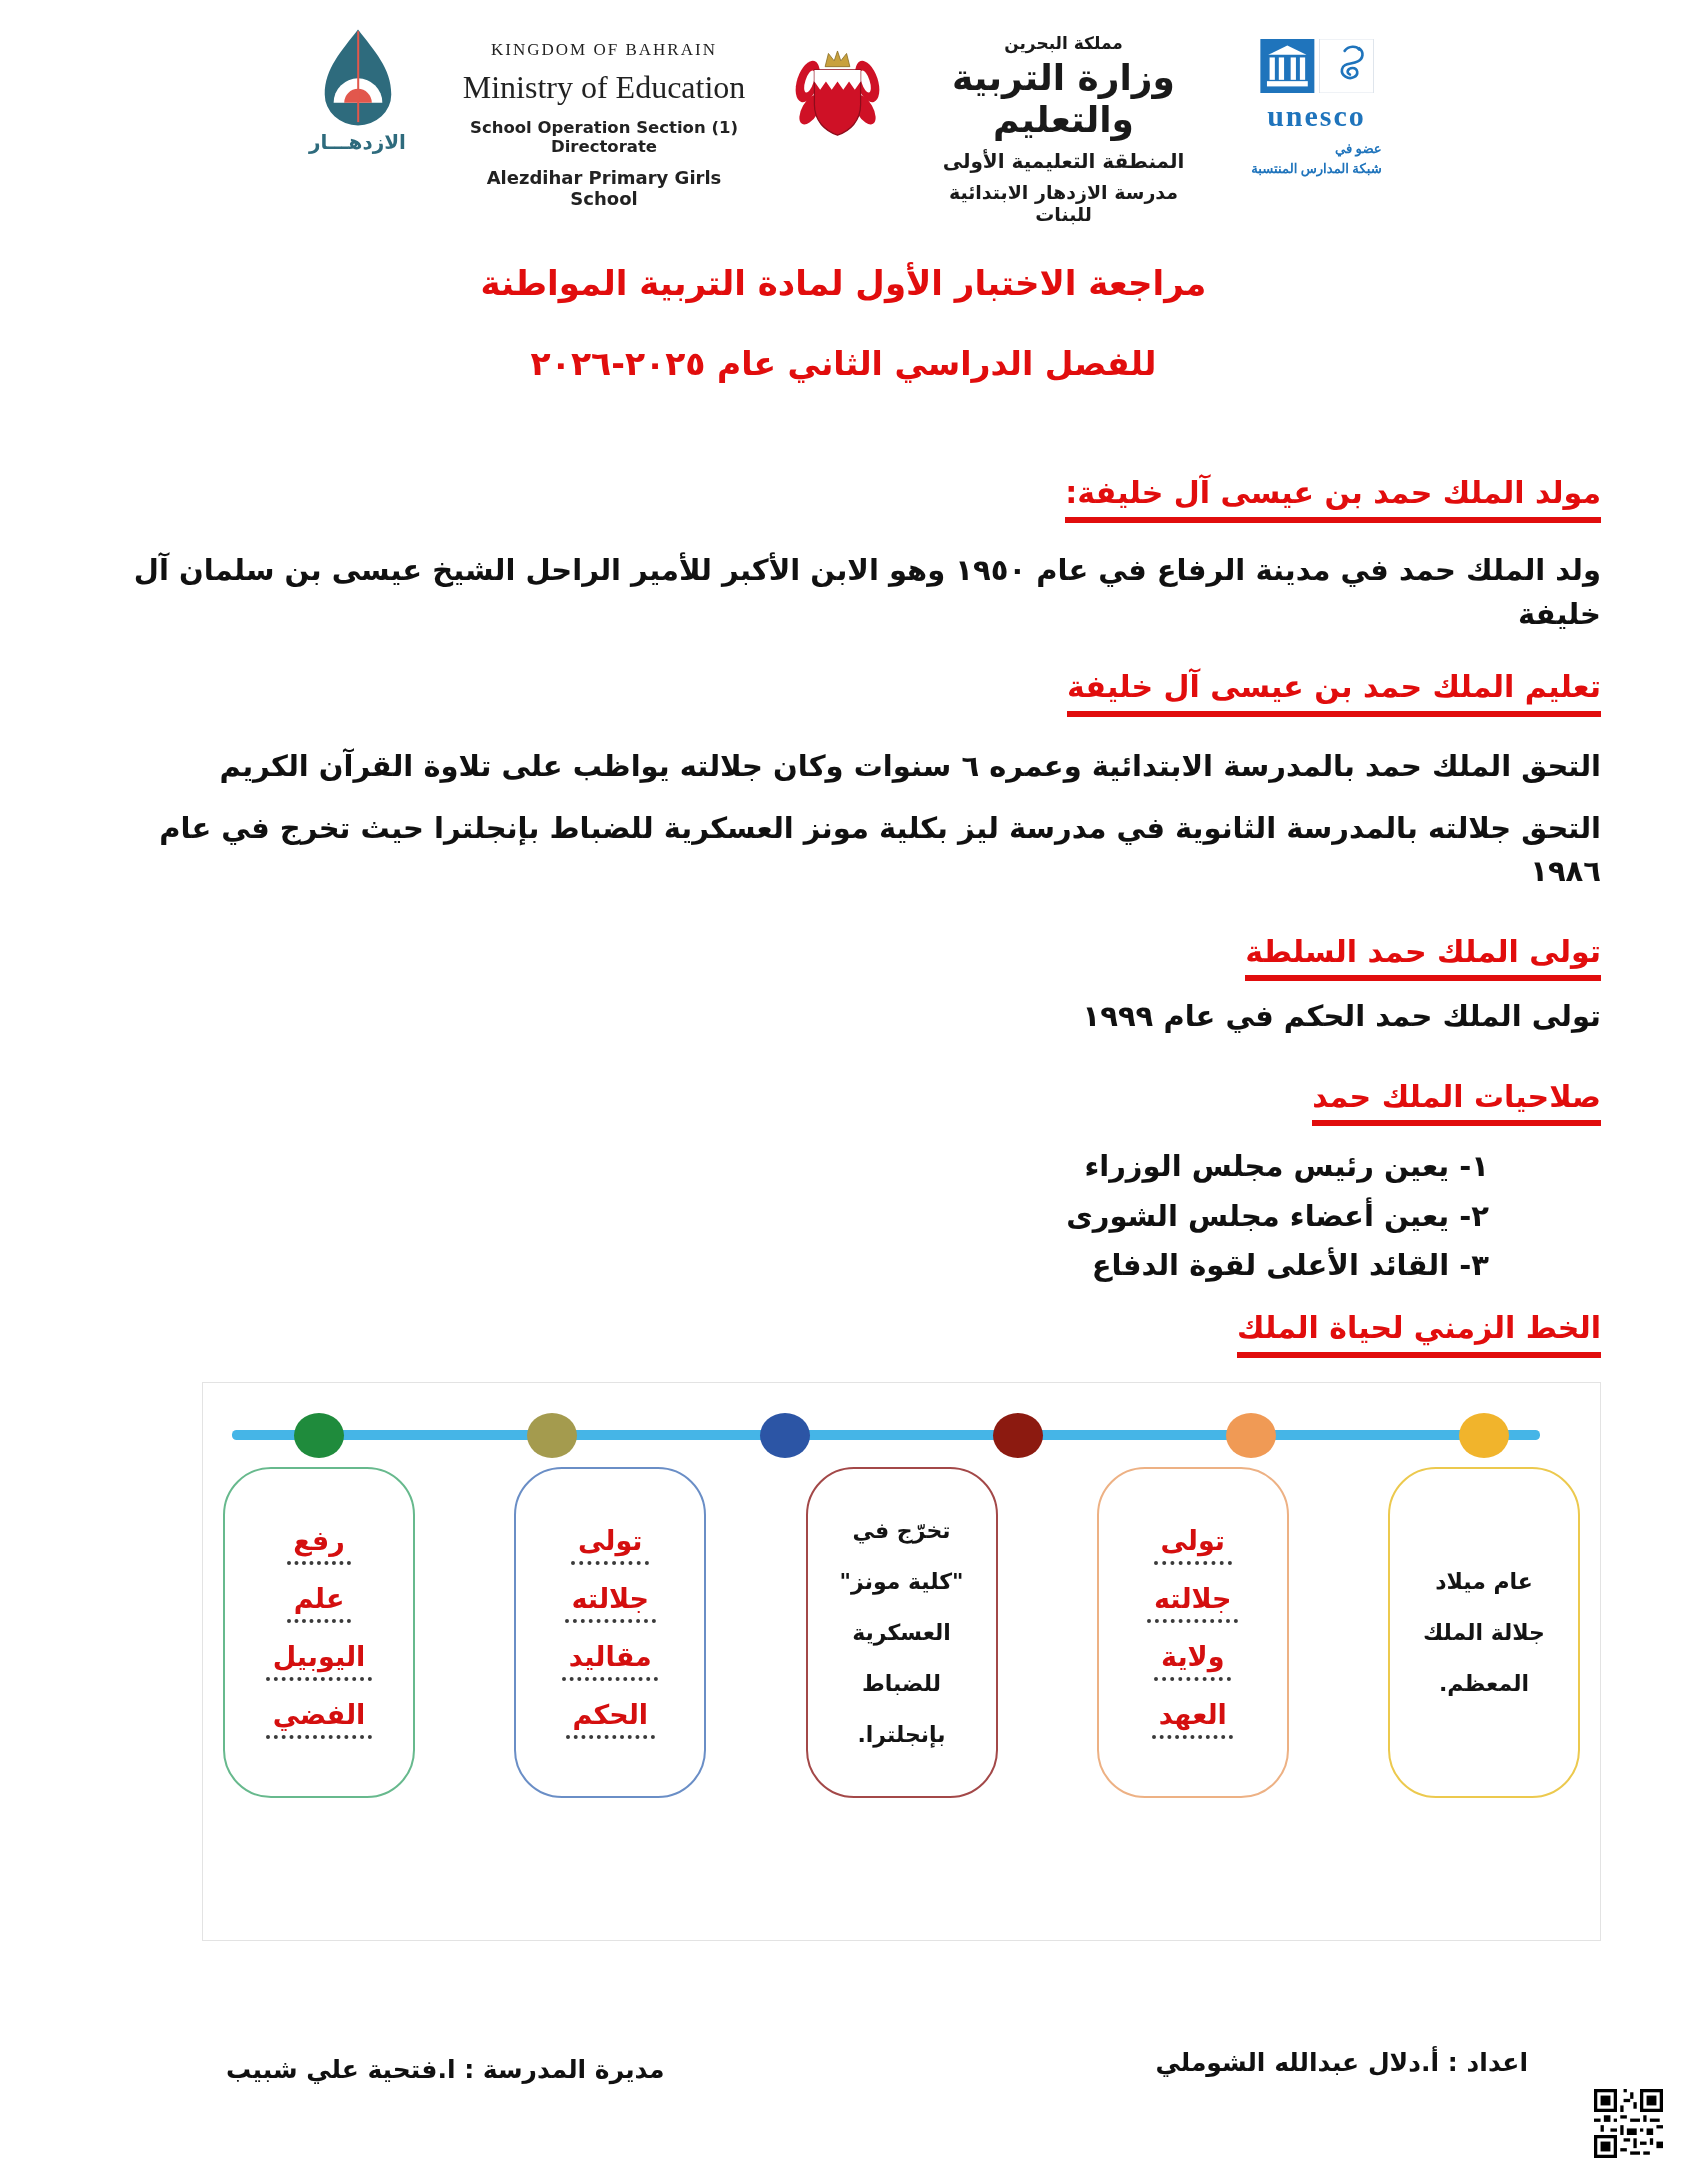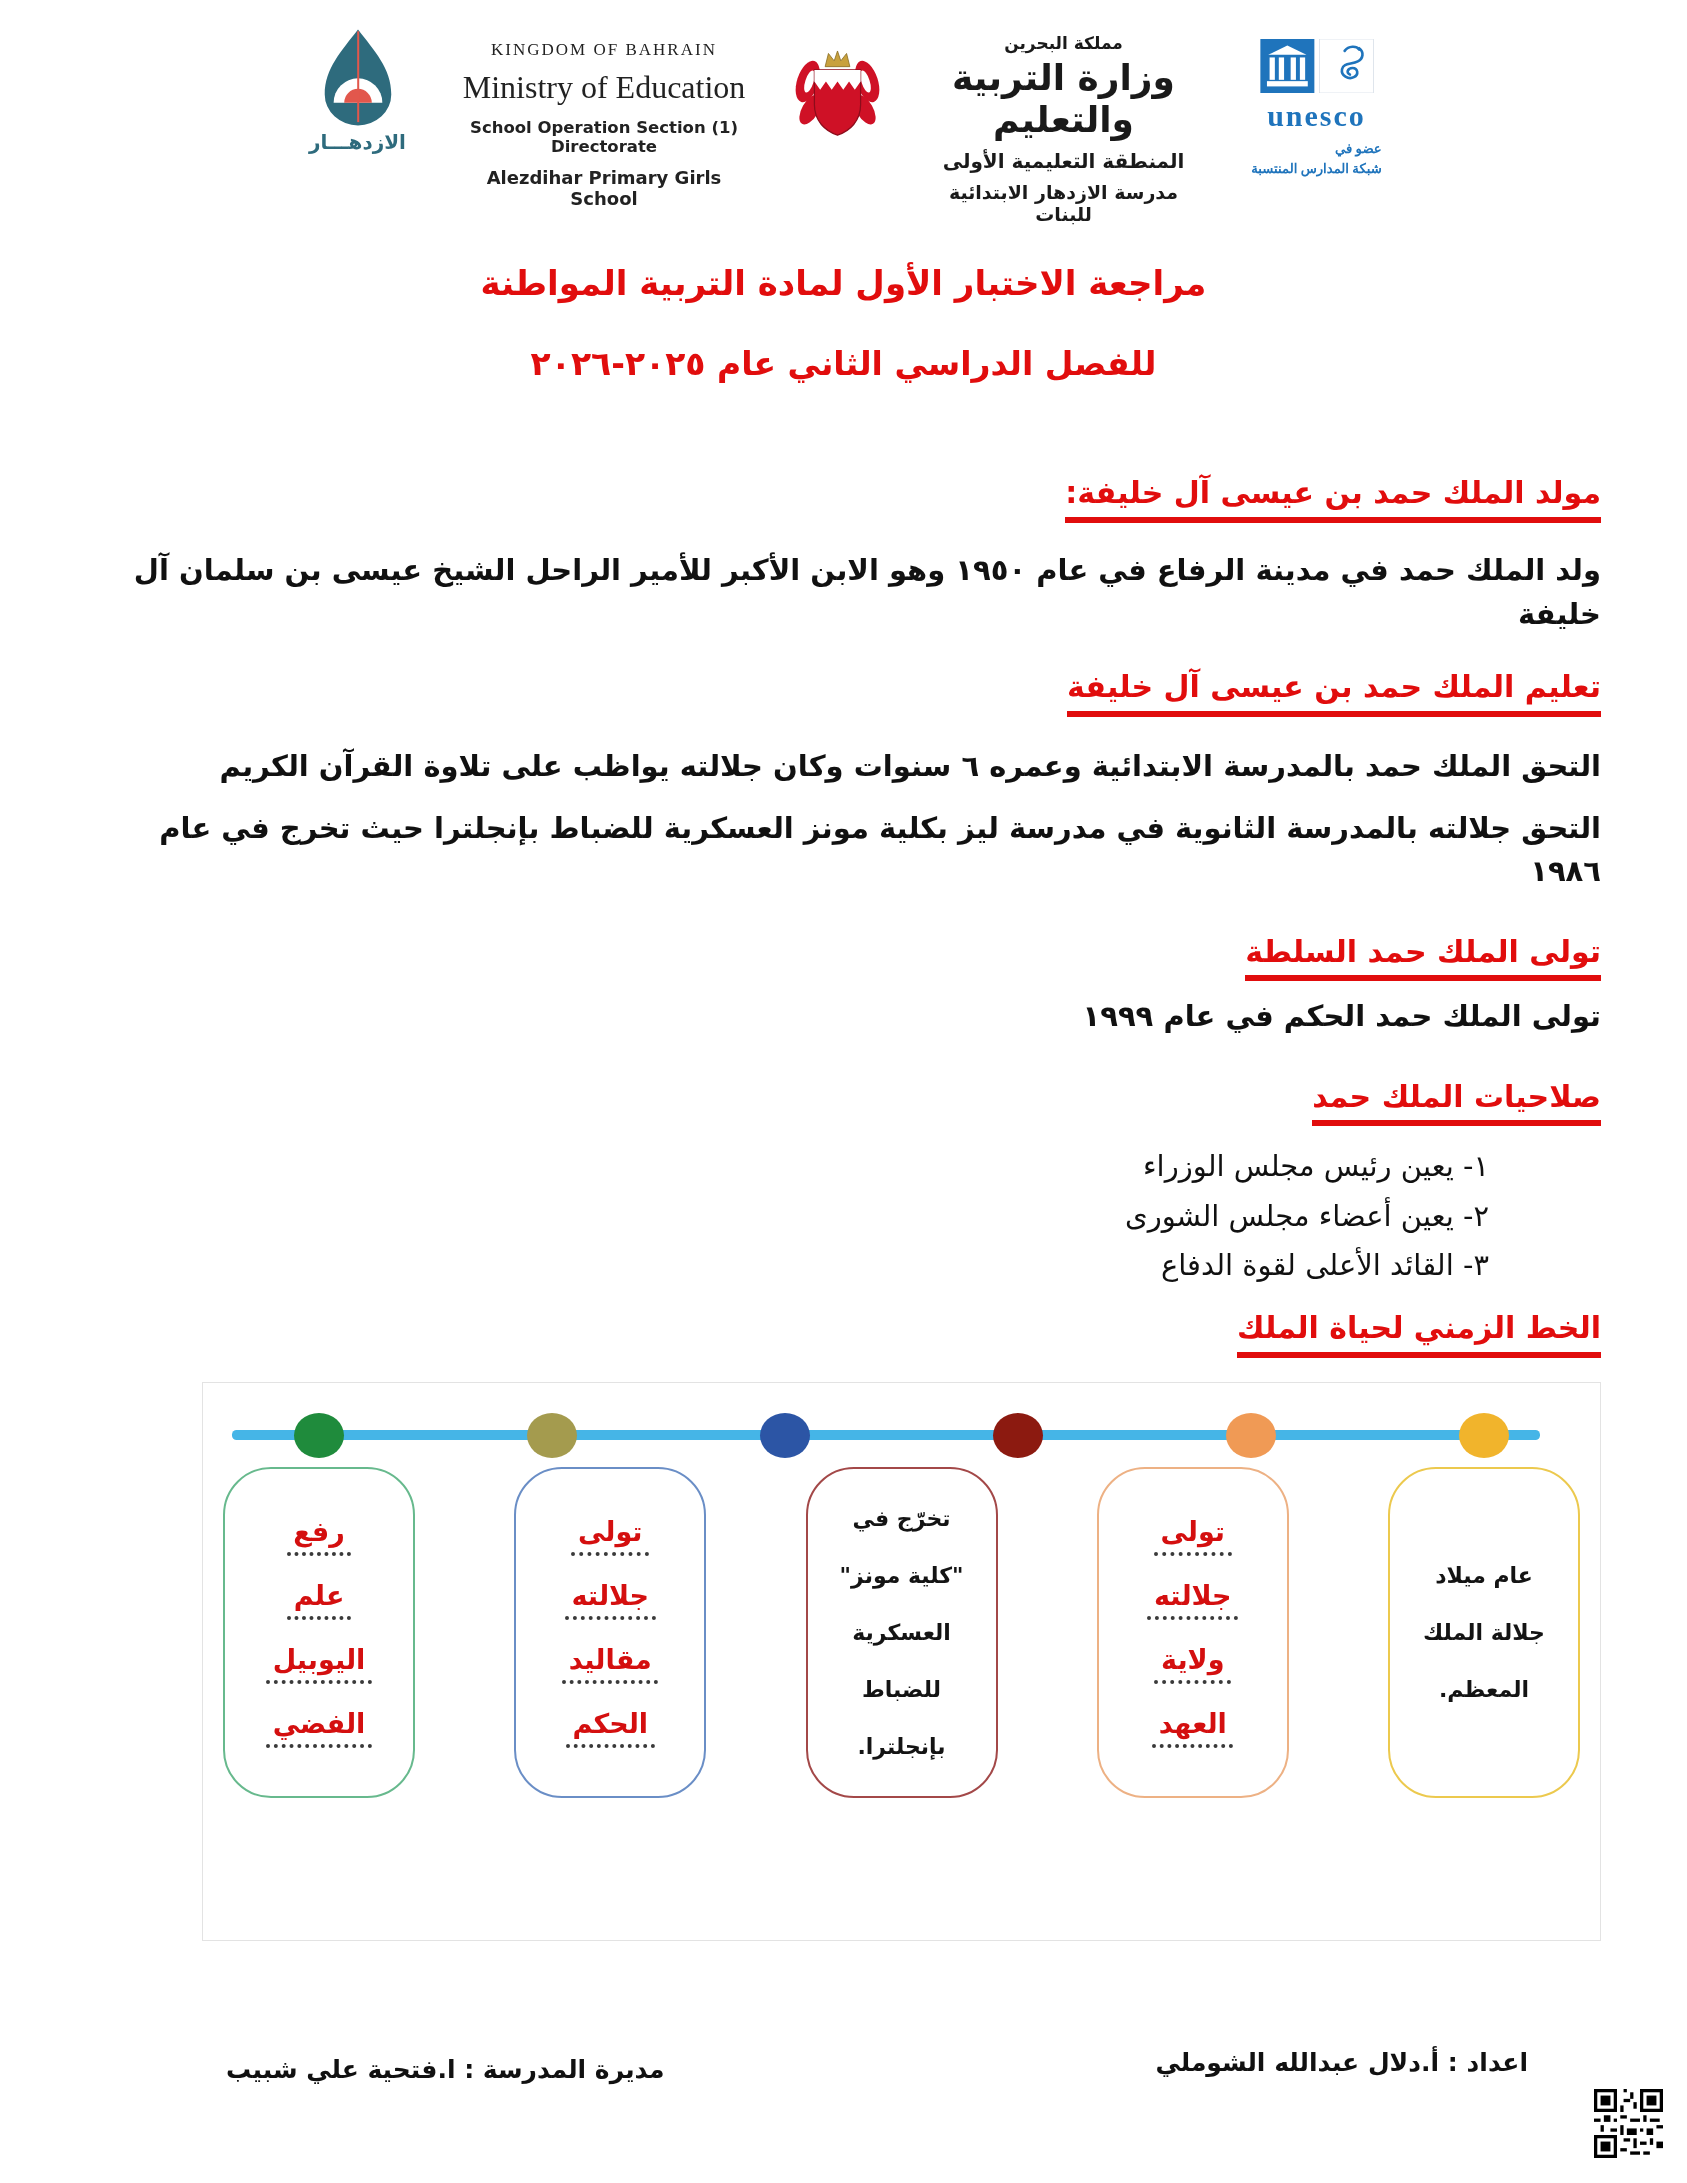--- a/index.html
+++ b/index.html
@@ -51,21 +51,21 @@
   .flow{
     position:absolute;top:463px;left:86px;right:86px;
     direction:rtl;text-align:right;color:var(--ink);
   }
   .h-row{text-align:right;}
   .sec-heading{
     display:inline-block;color:var(--red);font-weight:bold;font-size:30px;
     border-bottom:6px solid var(--red);padding-bottom:6.6px;
   }
   .body-p{font-size:29px;font-weight:bold;line-height:1.5;}
-  .num-list{list-style:none;font-size:29px;font-weight:normal;line-height:1.7;margin-right:112px;}
+  .num-list{list-style:none;font-size:29px;font-weight:bold;line-height:1.7;margin-right:112px;}
 
   
   .timeline{
     direction:ltr;
     margin-top:24px;margin-right:0;
     width:1399px;height:559px;
     border:0.7px solid #e3e3e3;background:#fff;
     padding:17px 20px 22.5px 20px;
     display:flex;flex-direction:column;
   }
@@ -77,21 +77,21 @@
   .year-plain{font-family:"Liberation Serif","DejaVu Sans",serif;font-size:36px;font-weight:bold;color:#1d1d2b;direction:rtl;}
   .year-fill{font-size:32px;font-weight:bold;color:#d40f0f;direction:rtl;border-bottom:4px dotted #333;padding:0 9.3px 4px 9.3px;}
   .tl-track{position:relative;height:61px;margin-top:4px;}
   .tl-line{position:absolute;top:26.5px;left:9.3px;right:40px;height:9.3px;background:#45b5e7;border-radius:4.6px;}
   .dotcell{width:192px;display:flex;justify-content:center;align-items:center;position:relative;}
   .dot{width:50px;height:45px;border-radius:50%;position:relative;top:1.3px;}
   .tl-descs{margin-top:2.6px;}
   .dbox{
     width:192px;height:331px;border:2.6px solid #999;border-radius:48px;background:#fff;
     display:flex;flex-direction:column;align-items:center;justify-content:center;
-    direction:rtl;text-align:center;padding:17px 10.6px;gap:25px;
+    direction:rtl;text-align:center;padding:17px 10.6px;gap:19px;
   }
   .plain-line{font-size:22px;font-weight:bold;color:#141414;line-height:1.45;}
   .fill-line{font-size:27px;font-weight:bold;color:#d40f0f;border-bottom:4px dotted #3a3a3a;padding:0 6.6px 5.3px 6.6px;line-height:1.1;}
 
   
   .footer-right{position:absolute;top:2048px;right:159px;direction:rtl;font-size:25px;font-weight:bold;color:#111;}
   .footer-left{position:absolute;top:2055px;left:226px;direction:rtl;font-size:25px;font-weight:bold;color:#111;}
   .qr{position:absolute;top:2089px;right:24.5px;}
 </style>
 </head>

